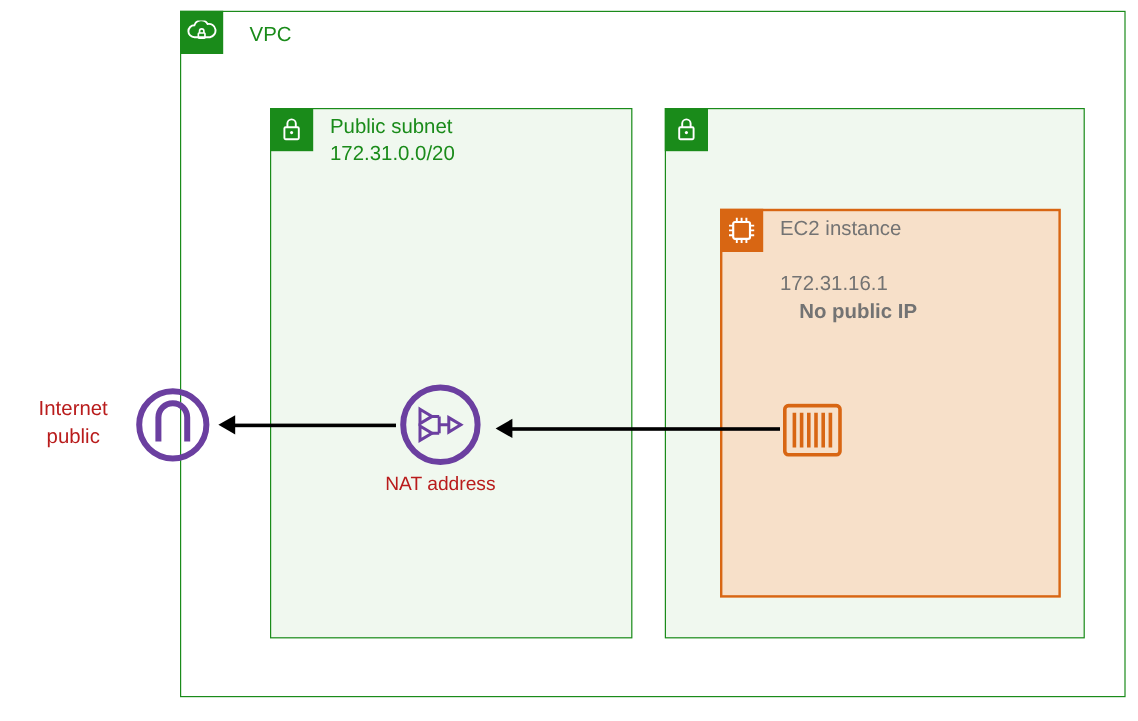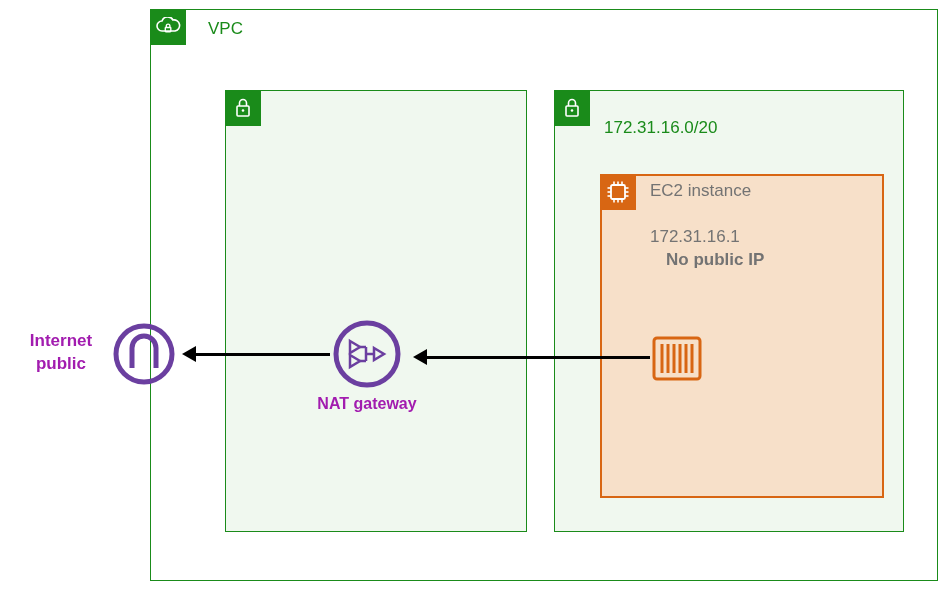--- a/index.html
+++ b/index.html
@@ -12,21 +12,21 @@
     overflow: hidden;
   }
   .canvas {
     position: relative;
     width: 948px;
     height: 601px;
   }
   .abs { position: absolute; }
   .green { color: #1a8b1a; }
   .orange { color: #737373; }
-  .black { color: #a21caf; font-weight: bold; }
+  .black { color: #b91c1c; }
 
   .vpc-box {
     border: 1.5px solid #1a8b1a;
     background: #fff;
   }
   .subnet-box {
     border: 1.5px solid #1a8b1a;
     background: #f0f8ef;
   }
   .ec2-box {
@@ -86,30 +86,31 @@
   <div class="abs green lbl" style="left:208px; top:18px;">VPC</div>
 
   <div class="abs subnet-box" style="left:225px; top:90px; width:300px; height:440px;"></div>
   <div class="abs badge" style="left:225px; top:90px;">
     <svg width="20" height="22" viewBox="0 0 20 22">
       <rect x="4" y="9" width="12" height="10" rx="1" fill="none" stroke="#fff" stroke-width="1.6"></rect>
       <path d="M6.5 9 v-3 a3.5 3.5 0 0 1 7 0 v3" fill="none" stroke="#fff" stroke-width="1.6"></path>
       <circle cx="10" cy="13.5" r="1.3" fill="#fff"></circle>
     </svg>
   </div>
+  <div class="abs green lbl" style="left:275px; top:95px;">Public subnet</div>
+  <div class="abs green lbl" style="left:275px; top:117px;">172.31.0.0/20</div>
 
   <div class="abs subnet-box" style="left:554px; top:90px; width:348px; height:440px;"></div>
   <div class="abs badge" style="left:554px; top:90px;">
     <svg width="20" height="22" viewBox="0 0 20 22">
       <rect x="4" y="9" width="12" height="10" rx="1" fill="none" stroke="#fff" stroke-width="1.6"></rect>
       <path d="M6.5 9 v-3 a3.5 3.5 0 0 1 7 0 v3" fill="none" stroke="#fff" stroke-width="1.6"></path>
       <circle cx="10" cy="13.5" r="1.3" fill="#fff"></circle>
     </svg>
   </div>
-  <div class="abs green lbl" style="left:604px; top:117px;">172.31.16.0/20</div>
 
   <div class="abs ec2-box" style="left:600px; top:174px; width:280px; height:320px;"></div>
   <div class="abs badge-orange" style="left:600px; top:174px;">
     <svg width="28" height="28" viewBox="0 0 28 28">
       <rect x="7" y="7" width="14" height="14" rx="1.5" fill="none" stroke="#fff" stroke-width="1.8"></rect>
       <line x1="10" y1="7" x2="10" y2="3.5" stroke="#fff" stroke-width="1.6"></line>
       <line x1="14" y1="7" x2="14" y2="3.5" stroke="#fff" stroke-width="1.6"></line>
       <line x1="18" y1="7" x2="18" y2="3.5" stroke="#fff" stroke-width="1.6"></line>
       <line x1="10" y1="21" x2="10" y2="24.5" stroke="#fff" stroke-width="1.6"></line>
       <line x1="14" y1="21" x2="14" y2="24.5" stroke="#fff" stroke-width="1.6"></line>
@@ -146,21 +147,21 @@
       <polygon points="18,36 28,42 18,48" fill="none" stroke="#6b3fa0" stroke-width="2.5"></polygon>
 
       <line x1="28" y1="28" x2="34" y2="28" stroke="#6b3fa0" stroke-width="2.5"></line>
       <line x1="28" y1="42" x2="34" y2="42" stroke="#6b3fa0" stroke-width="2.5"></line>
       <line x1="34" y1="28" x2="34" y2="42" stroke="#6b3fa0" stroke-width="2.5"></line>
       <line x1="34" y1="35" x2="42" y2="35" stroke="#6b3fa0" stroke-width="2.5"></line>
 
       <polygon points="42,29 52,35 42,41" fill="none" stroke="#6b3fa0" stroke-width="2.5"></polygon>
     </svg>
   </div>
-  <div class="abs black lbl-small center nowrap" style="left:312px; top:395px; width:110px;">NAT gateway</div>
+  <div class="abs black lbl-small center nowrap" style="left:312px; top:395px; width:110px;">NAT address</div>
 
   <div class="abs" style="left:112px; top:322px;">
     <svg width="64" height="64" viewBox="0 0 64 64">
       <circle cx="32" cy="32" r="28" fill="none" stroke="#6b3fa0" stroke-width="5"></circle>
       <path d="M20 46 L20 26 A12 12 0 0 1 44 26 L44 46" fill="none" stroke="#6b3fa0" stroke-width="5" stroke-linecap="butt"></path>
     </svg>
   </div>
   <div class="abs black lbl center" style="left:19px; top:330px; width:84px;">
     <span>Internet</span><br>
     <span>public</span>

